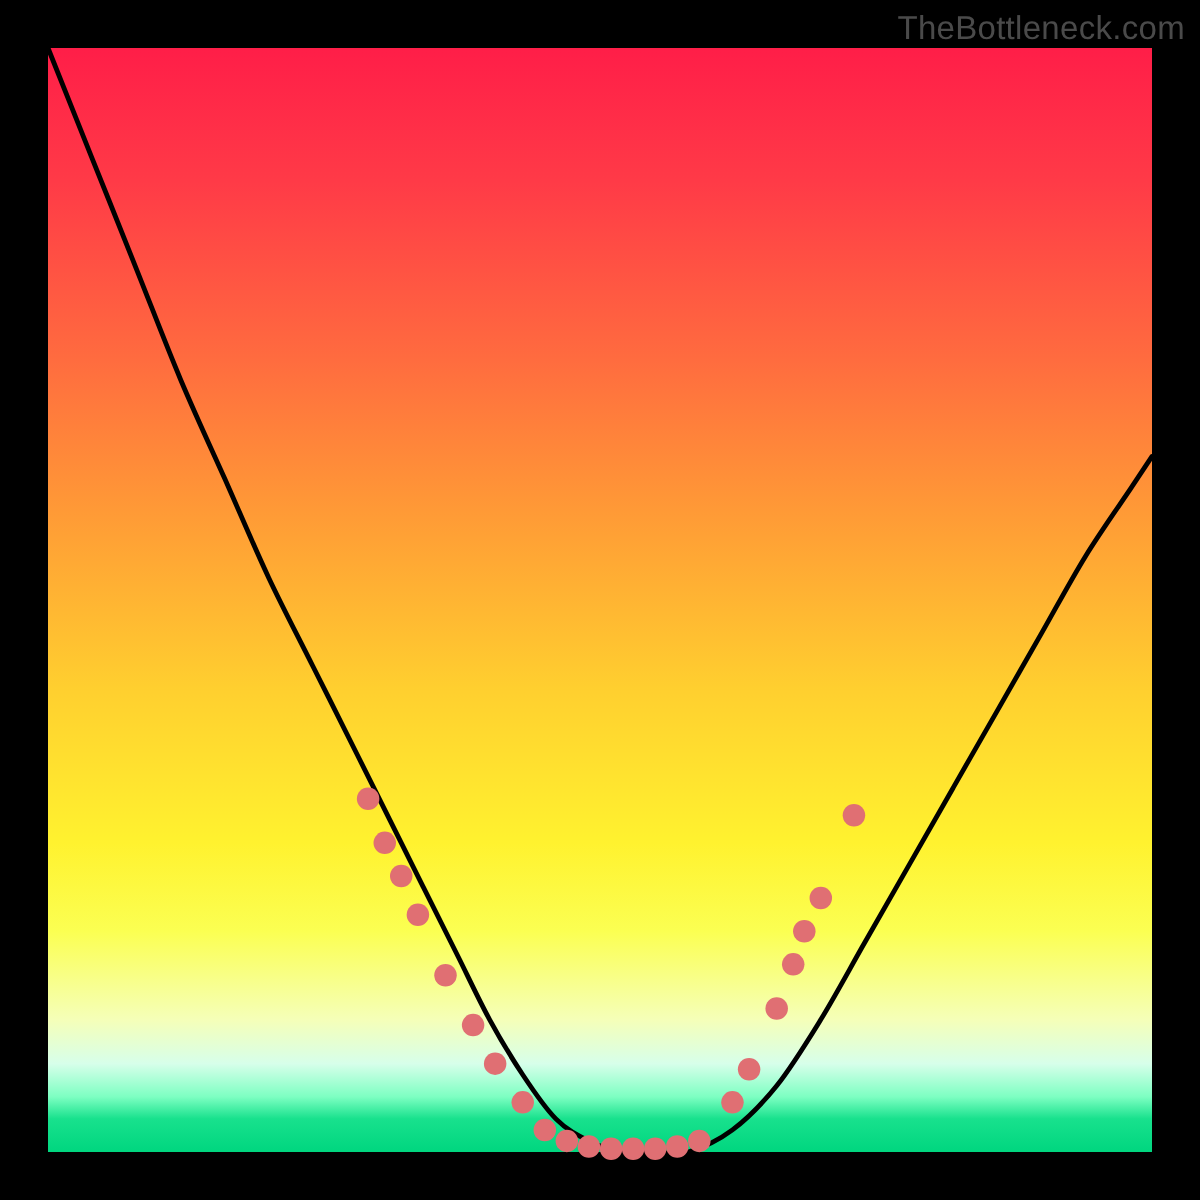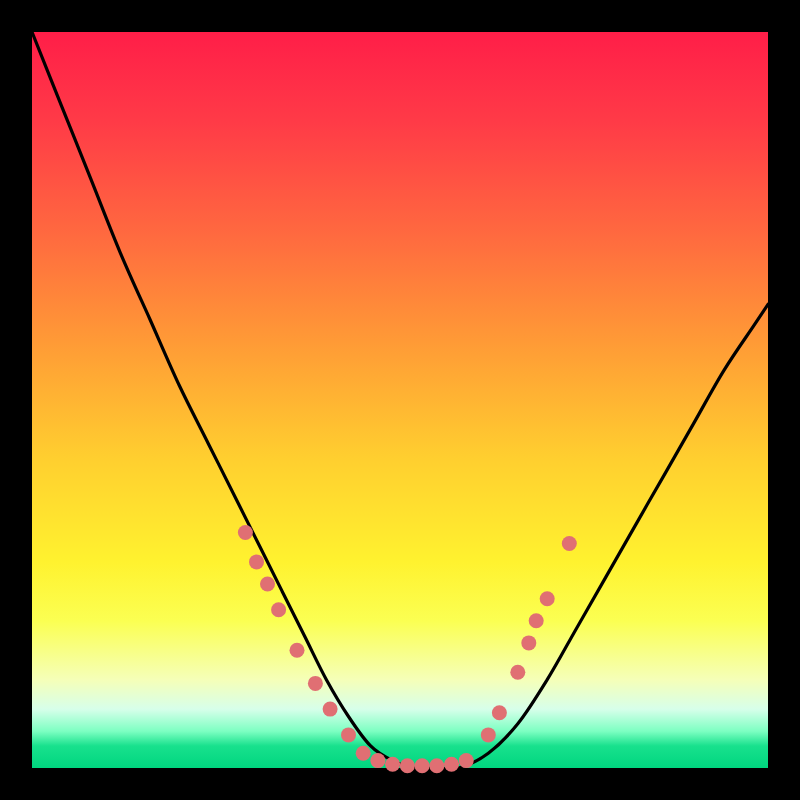--- a/index.html
+++ b/index.html
@@ -56,20 +56,21 @@
     top: 0;
     width: 736px;
     height: 736px;
     overflow: visible;
   }
 </style>
 </head>
 <body>
 
 <div class="frame">
+  <div class="watermark">TheBottleneck.com</div>
 
   <div class="plot-area">
     <svg class="curve" viewBox="0 0 736 736">
       <path id="curve-path" fill="none" stroke="#000000" stroke-width="3.2" stroke-linecap="round" stroke-linejoin="round" d="M 0.0 0.0 C 4.9 12.3, 19.6 49.1, 29.4 73.6 C 39.3 98.1, 49.1 122.7, 58.9 147.2 C 68.7 171.7, 78.5 197.5, 88.3 220.8 C 98.1 244.1, 107.9 265.0, 117.8 287.0 C 127.6 309.1, 137.4 332.4, 147.2 353.3 C 157.0 374.1, 166.8 392.5, 176.6 412.2 C 186.5 431.8, 197.5 453.9, 206.1 471.0 C 214.7 488.2, 220.8 500.5, 228.2 515.2 C 235.5 529.9, 242.9 544.6, 250.2 559.4 C 257.6 574.1, 265.0 588.8, 272.3 603.5 C 279.7 618.2, 287.0 634.2, 294.4 647.7 C 301.8 661.2, 309.1 673.4, 316.5 684.5 C 323.8 695.5, 331.2 706.6, 338.6 713.9 C 345.9 721.3, 353.3 725.0, 360.6 728.6 C 368.0 732.3, 375.4 734.8, 382.7 736.0 C 390.1 737.2, 397.4 736.0, 404.8 736.0 C 412.2 736.0, 418.3 738.5, 426.9 736.0 C 435.5 733.5, 446.5 728.6, 456.3 721.3 C 466.1 713.9, 475.9 704.1, 485.8 691.8 C 495.6 679.6, 505.4 663.6, 515.2 647.7 C 525.0 631.7, 534.8 613.3, 544.6 596.2 C 554.5 579.0, 564.3 561.8, 574.1 544.6 C 583.9 527.5, 593.7 510.3, 603.5 493.1 C 613.3 475.9, 623.1 458.8, 633.0 441.6 C 642.8 424.4, 652.6 407.3, 662.4 390.1 C 672.2 372.9, 682.0 354.5, 691.8 338.6 C 701.7 322.6, 713.9 305.4, 721.3 294.4 C 728.6 283.4, 733.5 276.0, 736.0 272.3"></path>
       <g id="markers">
           <circle cx="213.4" cy="500.5" r="7.5" fill="#e06f73" stroke="#c9585c" stroke-width="0"></circle>
           <circle cx="224.5" cy="529.9" r="7.5" fill="#e06f73" stroke="#c9585c" stroke-width="0"></circle>
           <circle cx="235.5" cy="552.0" r="7.5" fill="#e06f73" stroke="#c9585c" stroke-width="0"></circle>
           <circle cx="246.6" cy="577.8" r="7.5" fill="#e06f73" stroke="#c9585c" stroke-width="0"></circle>
           <circle cx="265.0" cy="618.2" r="7.5" fill="#e06f73" stroke="#c9585c" stroke-width="0"></circle>

